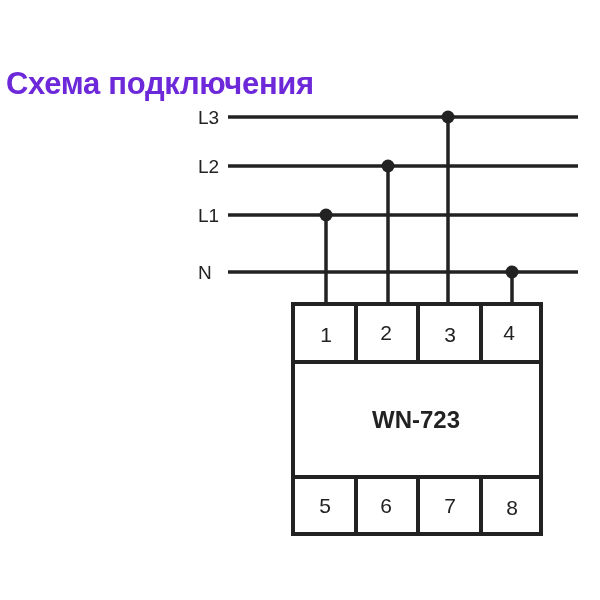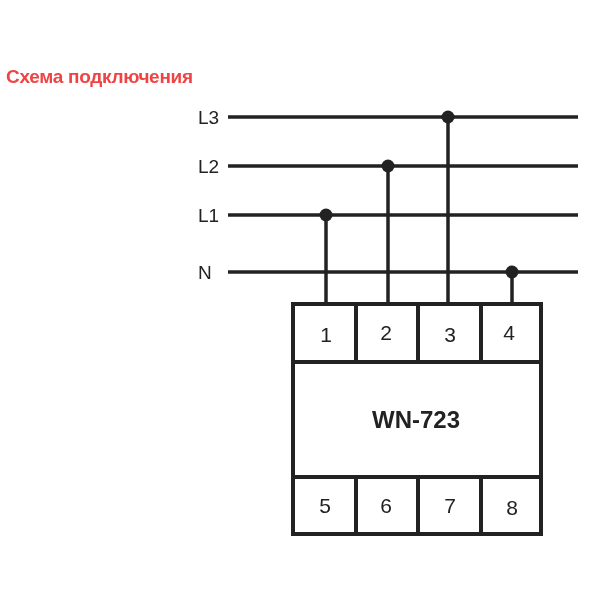--- a/index.html
+++ b/index.html
@@ -1,17 +1,17 @@
 <!DOCTYPE html>
 <html><head>
 <meta charset="utf-8">
 <style>
   html,body{margin:0;padding:0;background:#ffffff;}
   body{width:600px;height:600px;position:relative;overflow:hidden;font-family:"Liberation Sans",sans-serif;}
-  .title{position:absolute;left:6px;top:66px;font-size:19px;font-weight:bold;color:#ef4444;letter-spacing:-0.3px;}
+  .title{position:absolute;left:6px;top:66px;font-size:31px;font-weight:bold;color:#6d28d9;letter-spacing:-0.3px;}
   svg{position:absolute;left:0;top:0;}
   .lbl{font-family:"Liberation Sans",sans-serif;font-size:19px;fill:#222;}
   .term{font-family:"Liberation Sans",sans-serif;font-size:21px;fill:#222;}
   .model{font-family:"Liberation Sans",sans-serif;font-size:24px;font-weight:bold;fill:#222;}
 </style>
 </head>
 <body>
 
 <div class="title">Схема подключения</div>
 

